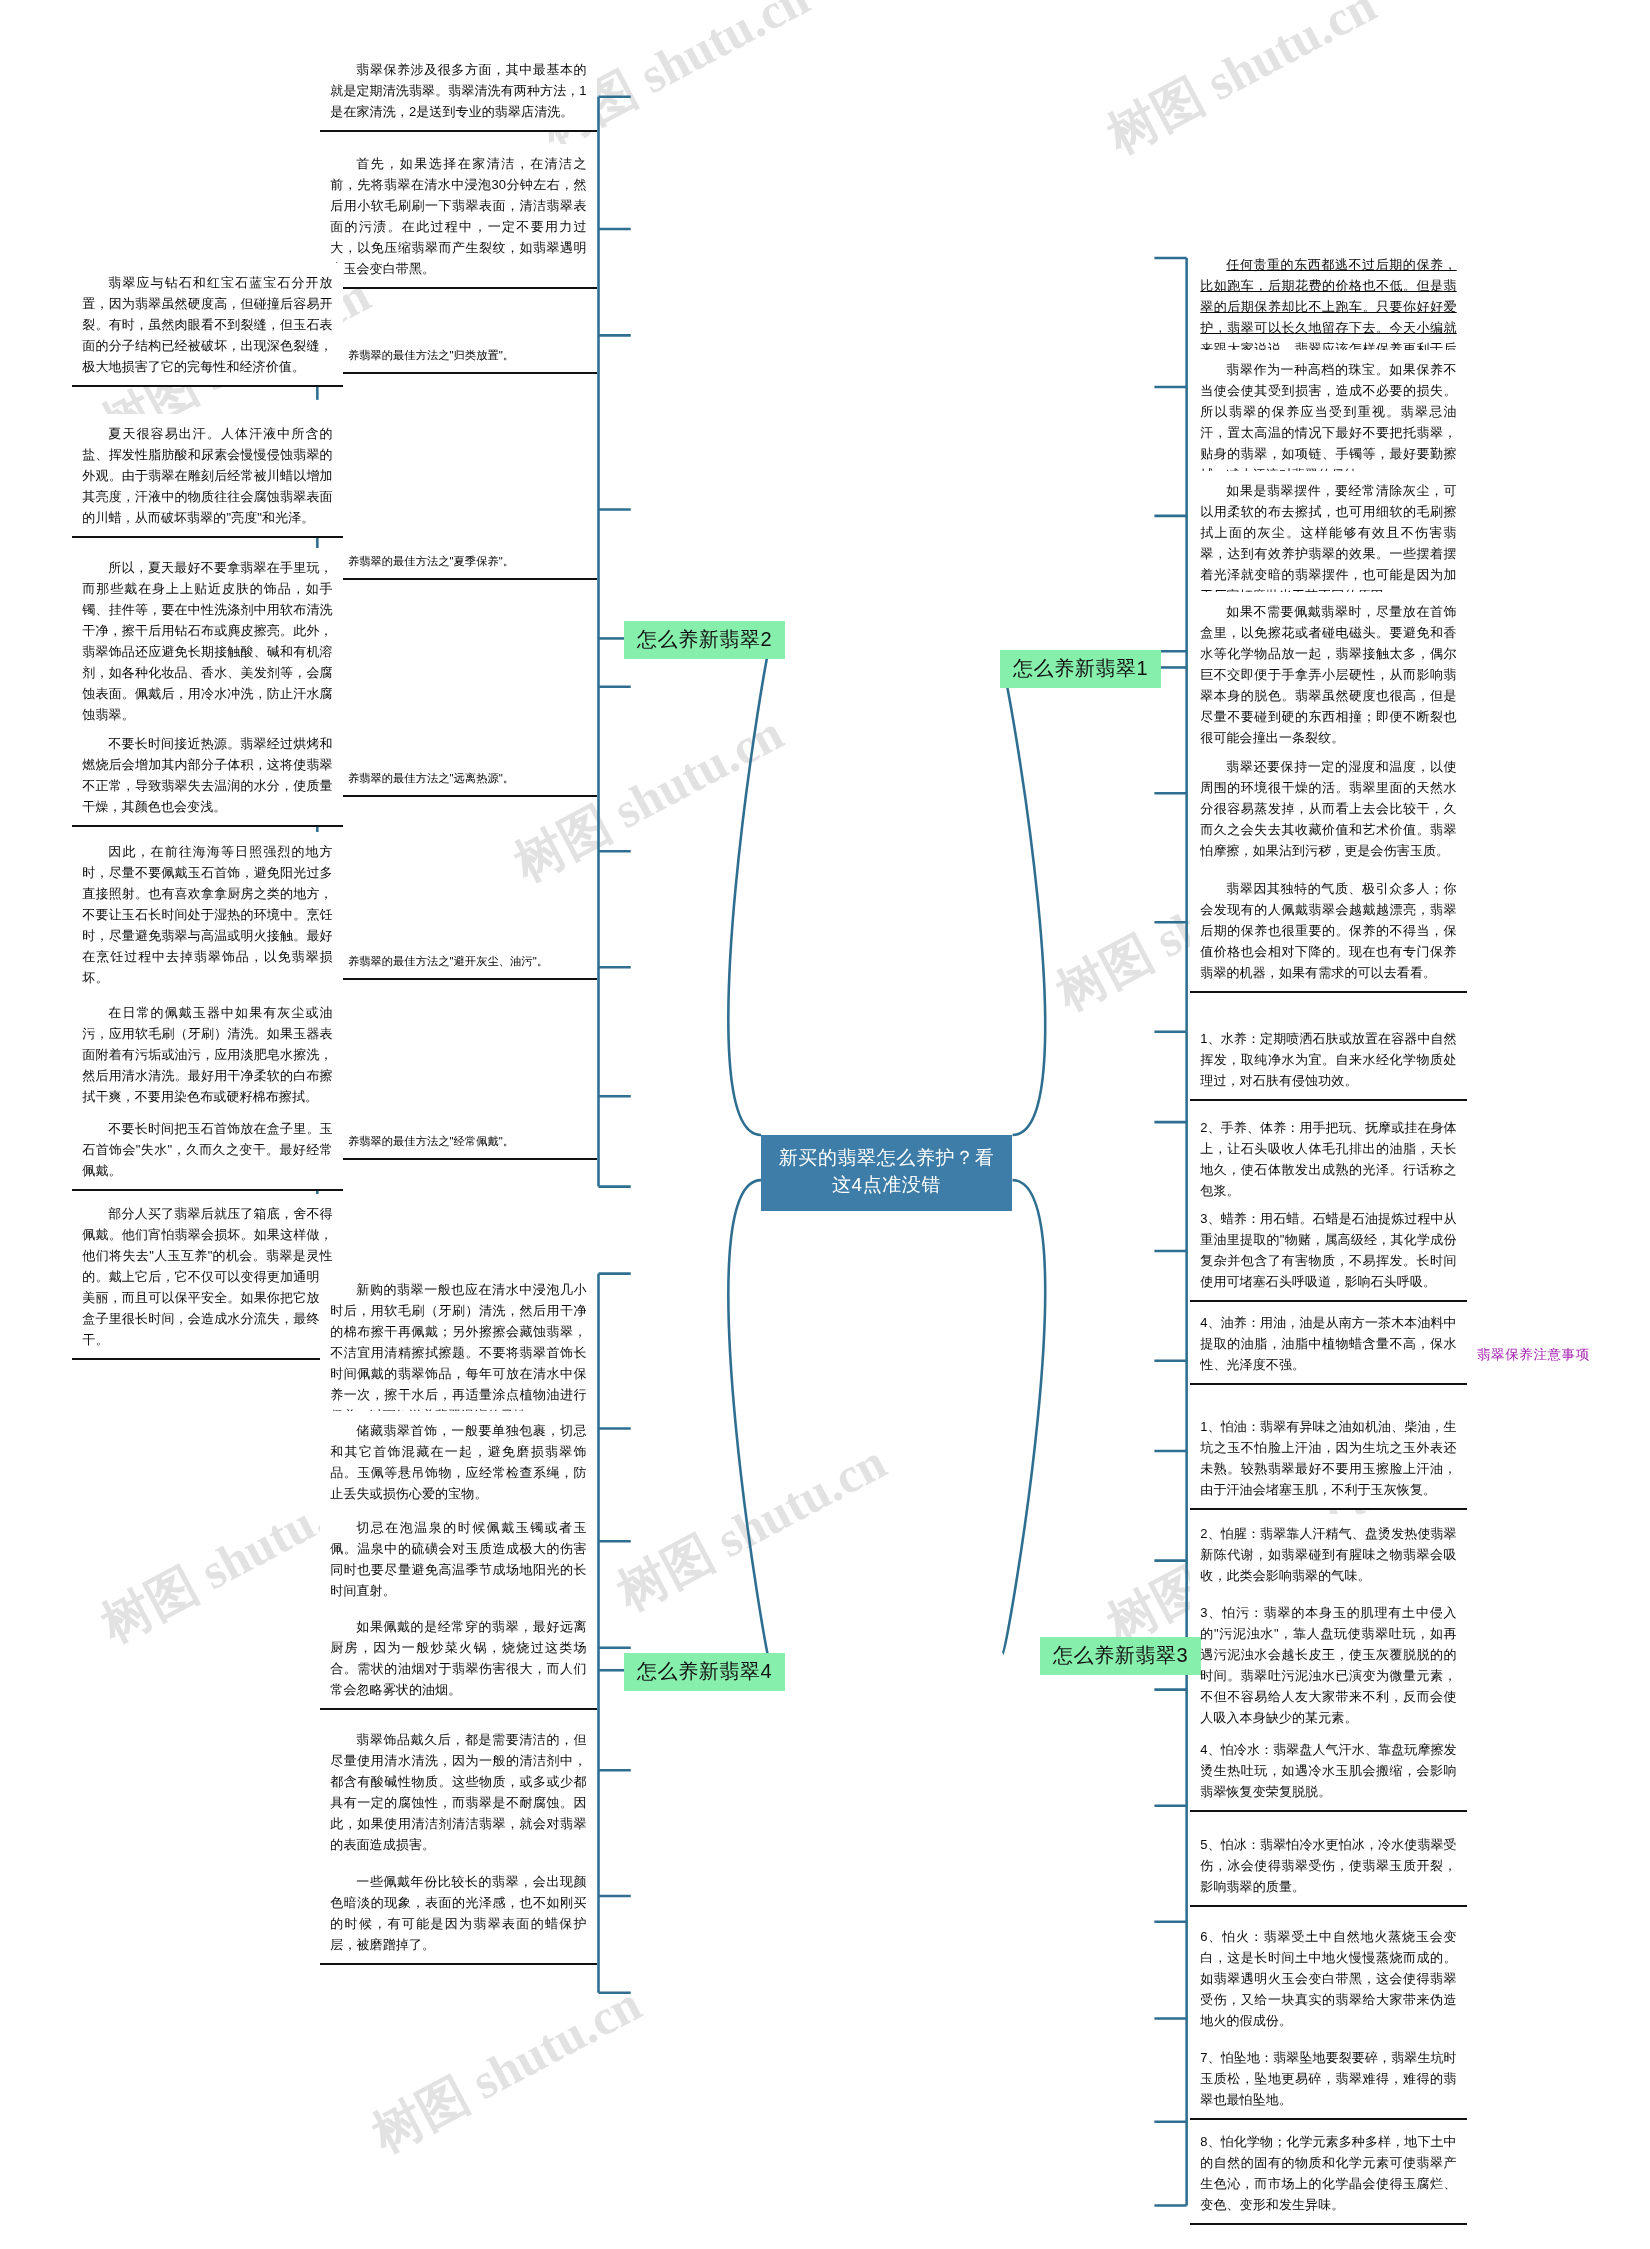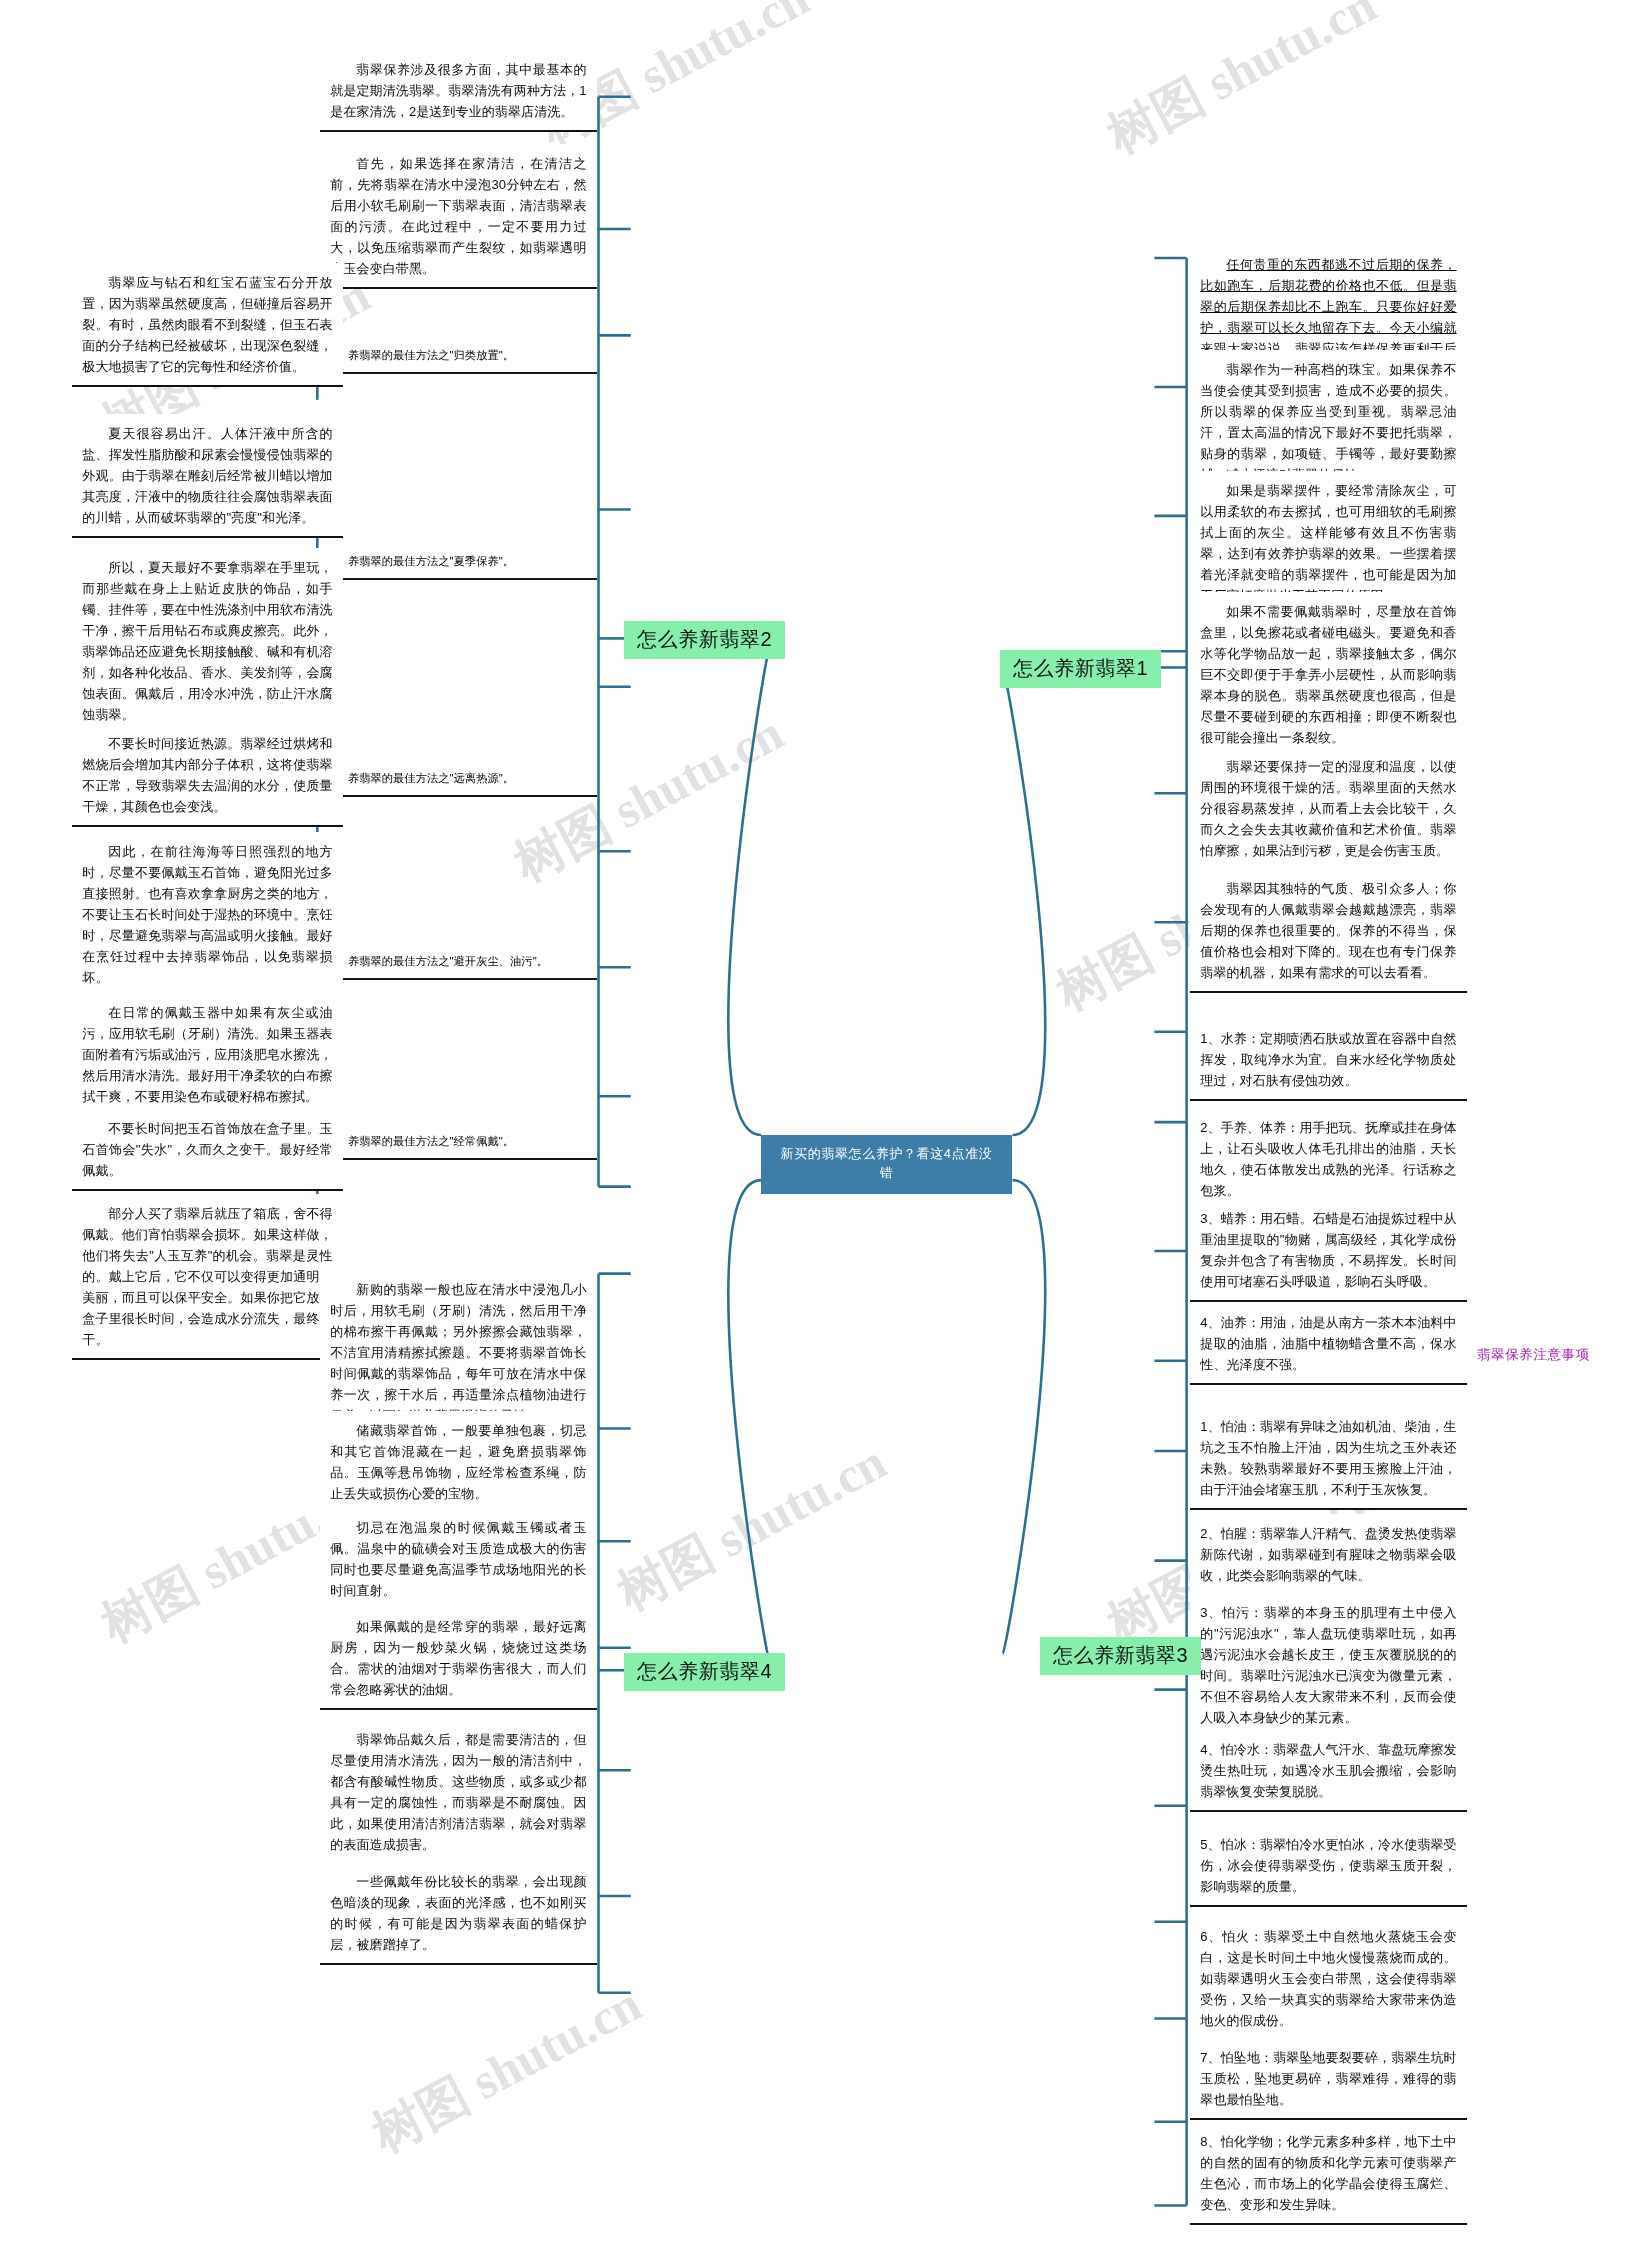--- a/index.html
+++ b/index.html
@@ -75,21 +75,21 @@
     z-index:4;
     white-space:nowrap;
     letter-spacing:0.6px;
   }
 
   
   #root{
     position:absolute;
     background:#3d7da8;
     color:#ffffff;
-    font-size:13px;
+    font-size:19px;
     line-height:1.42;
     text-align:center;
     padding:10.3px 14px 11.6px 14px;
     box-sizing:border-box;
     z-index:5;
     letter-spacing:0.6px;
   }
 
   
   #side-label{

